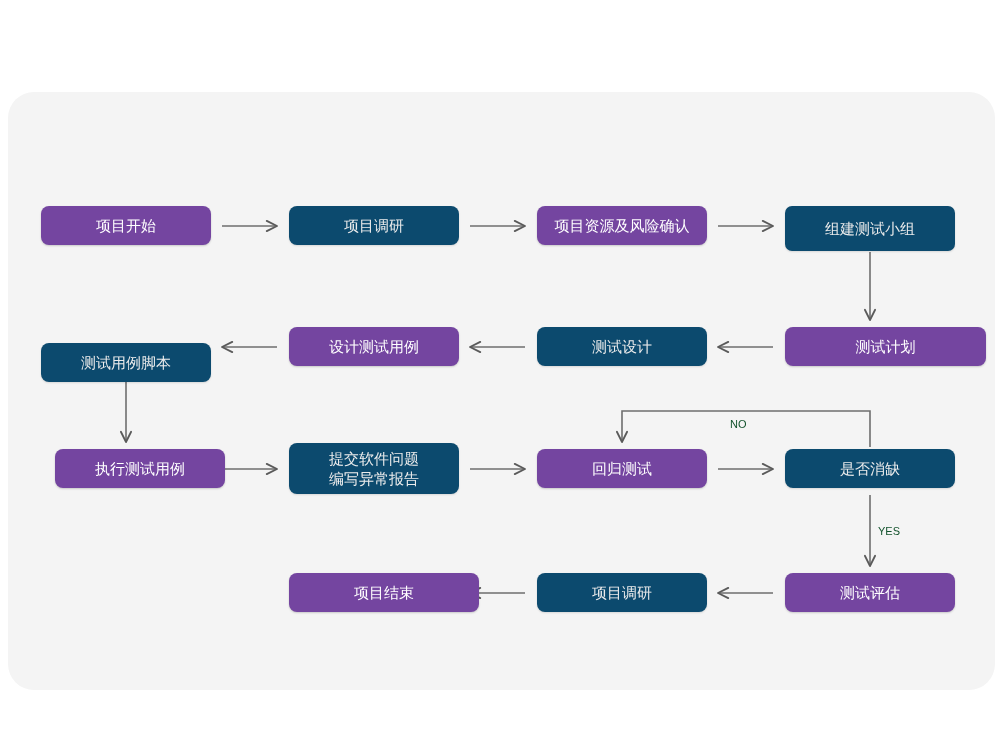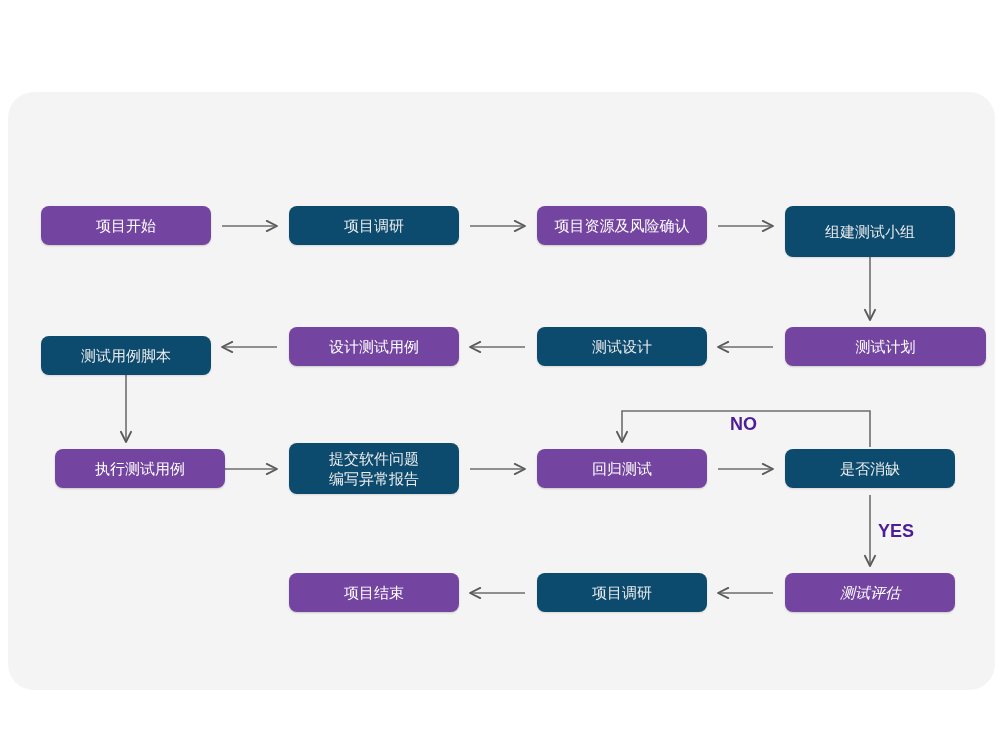--- a/index.html
+++ b/index.html
@@ -66,24 +66,23 @@
   #edges {
     position: absolute;
     left: 0;
     top: 0;
     width: 1000px;
     height: 750px;
     pointer-events: none;
   }
   .edge-label {
     position: absolute;
-    font-size: 18px;
-    color: #4c1d95;
+    font-size: 11px;
+    color: #14532d;
     line-height: 20px;
-    font-weight: bold;
   }
 </style>
 </head>
 <body>
 
 <div id="stage">
 
   <div id="card"></div>
 
 
@@ -117,32 +116,32 @@
 
       <line x1="773" y1="593" x2="718" y2="593"></line>
       <line x1="525" y1="593" x2="470" y2="593"></line>
     </g>
   </svg>
 
   <div id="nodes">
       <div class="node purple" style="left: 41px; top: 206px; width: 170px; height: 39px;">项目开始</div>
       <div class="node gray" style="left: 289px; top: 206px; width: 170px; height: 39px;">项目调研</div>
       <div class="node purple" style="left: 537px; top: 206px; width: 170px; height: 39px;">项目资源及风险确认</div>
-      <div class="node gray" style="left: 785px; top: 206px; width: 170px; height: 51px;">组建测试小组</div>
-      <div class="node gray" style="left: 41px; top: 336px; width: 170px; height: 39px;">测试用例脚本</div>
+      <div class="node gray" style="left: 785px; top: 206px; width: 170px; height: 45px; border-radius: 7px;">组建测试小组</div>
+      <div class="node gray" style="left: 41px; top: 343px; width: 170px; height: 39px;">测试用例脚本</div>
       <div class="node purple" style="left: 289px; top: 327px; width: 170px; height: 39px;">设计测试用例</div>
       <div class="node gray" style="left: 537px; top: 327px; width: 170px; height: 39px;">测试设计</div>
       <div class="node purple" style="left: 785px; top: 327px; width: 201px; height: 39px;">测试计划</div>
       <div class="node purple" style="left: 55px; top: 449px; width: 170px; height: 39px;">执行测试用例</div>
       <div class="node gray" style="left: 289px; top: 443px; width: 170px; height: 51px;">提交软件问题
 编写异常报告</div>
       <div class="node purple" style="left: 537px; top: 449px; width: 170px; height: 39px;">回归测试</div>
       <div class="node gray" style="left: 785px; top: 449px; width: 170px; height: 39px;">是否消缺</div>
-      <div class="node purple" style="left: 289px; top: 573px; width: 170px; height: 39px;">项目结束</div>
+      <div class="node purple" style="left: 289px; top: 573px; width: 190px; height: 39px;">项目结束</div>
       <div class="node gray" style="left: 537px; top: 573px; width: 170px; height: 39px;">项目调研</div>
-      <div class="node purple" style="left: 785px; top: 573px; width: 170px; height: 39px; font-style: italic;">测试评估</div>
+      <div class="node purple" style="left: 785px; top: 573px; width: 170px; height: 39px;">测试评估</div>
     </div>
   <div id="labels">
       <div class="edge-label" style="left: 730px; top: 414px;">NO</div>
       <div class="edge-label" style="left: 878px; top: 521px;">YES</div>
     </div>
 
 </div>
 
 </body></html>

